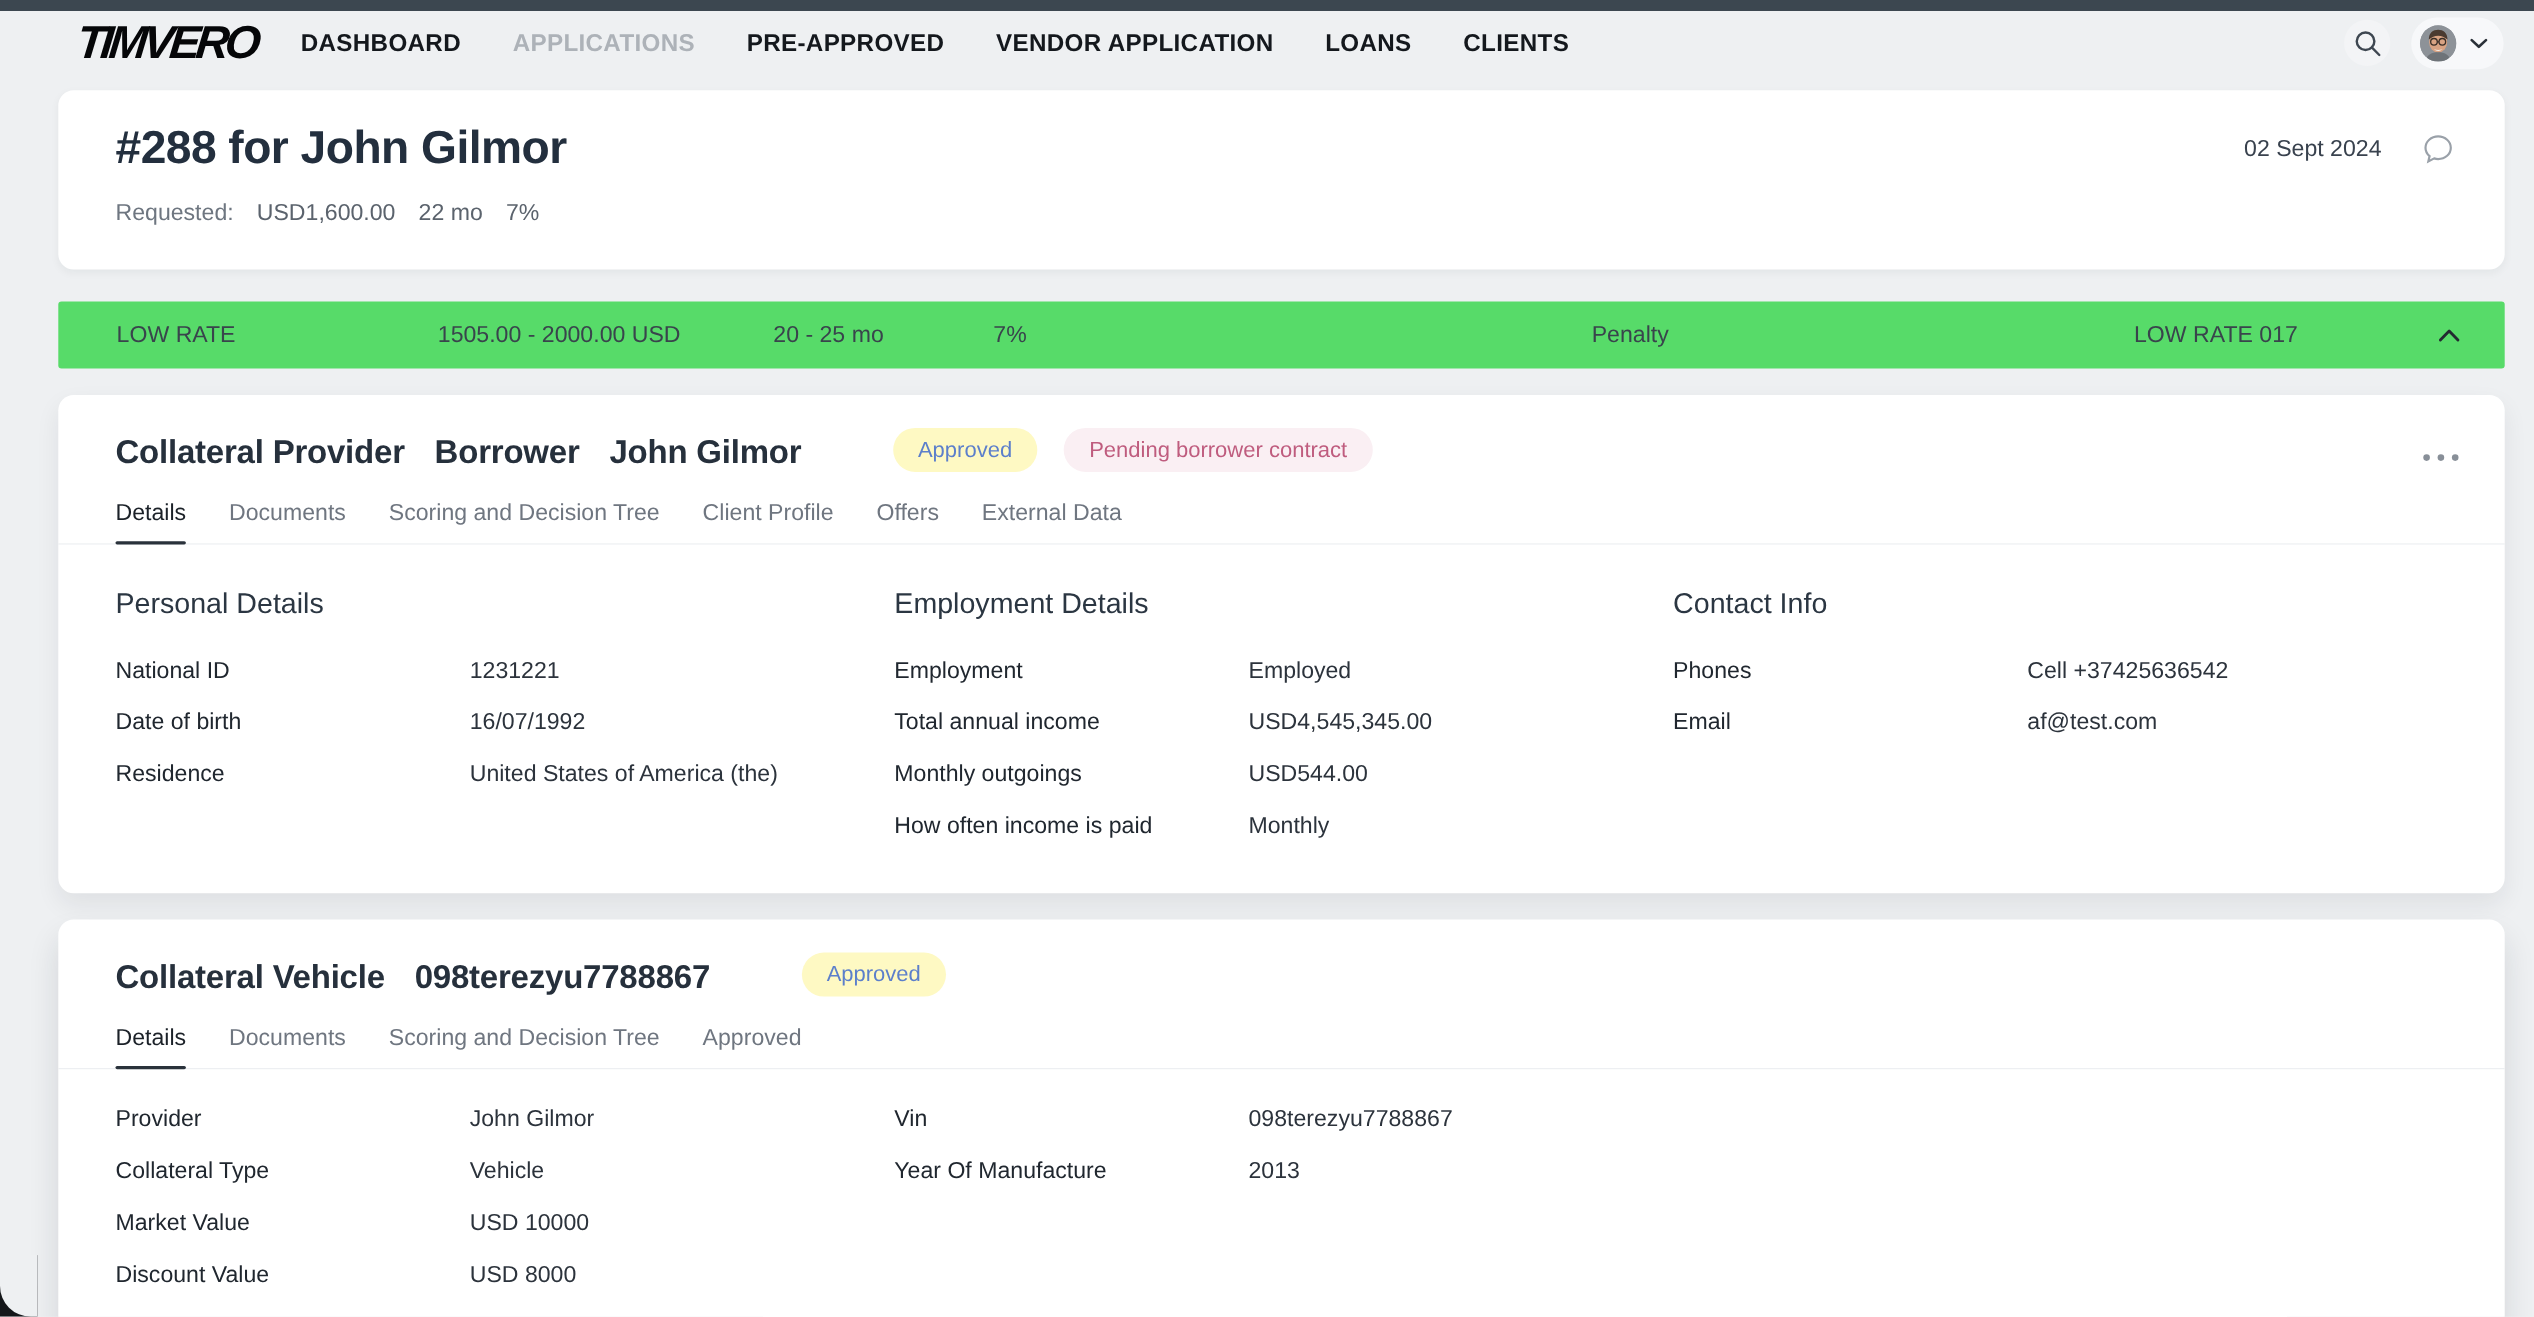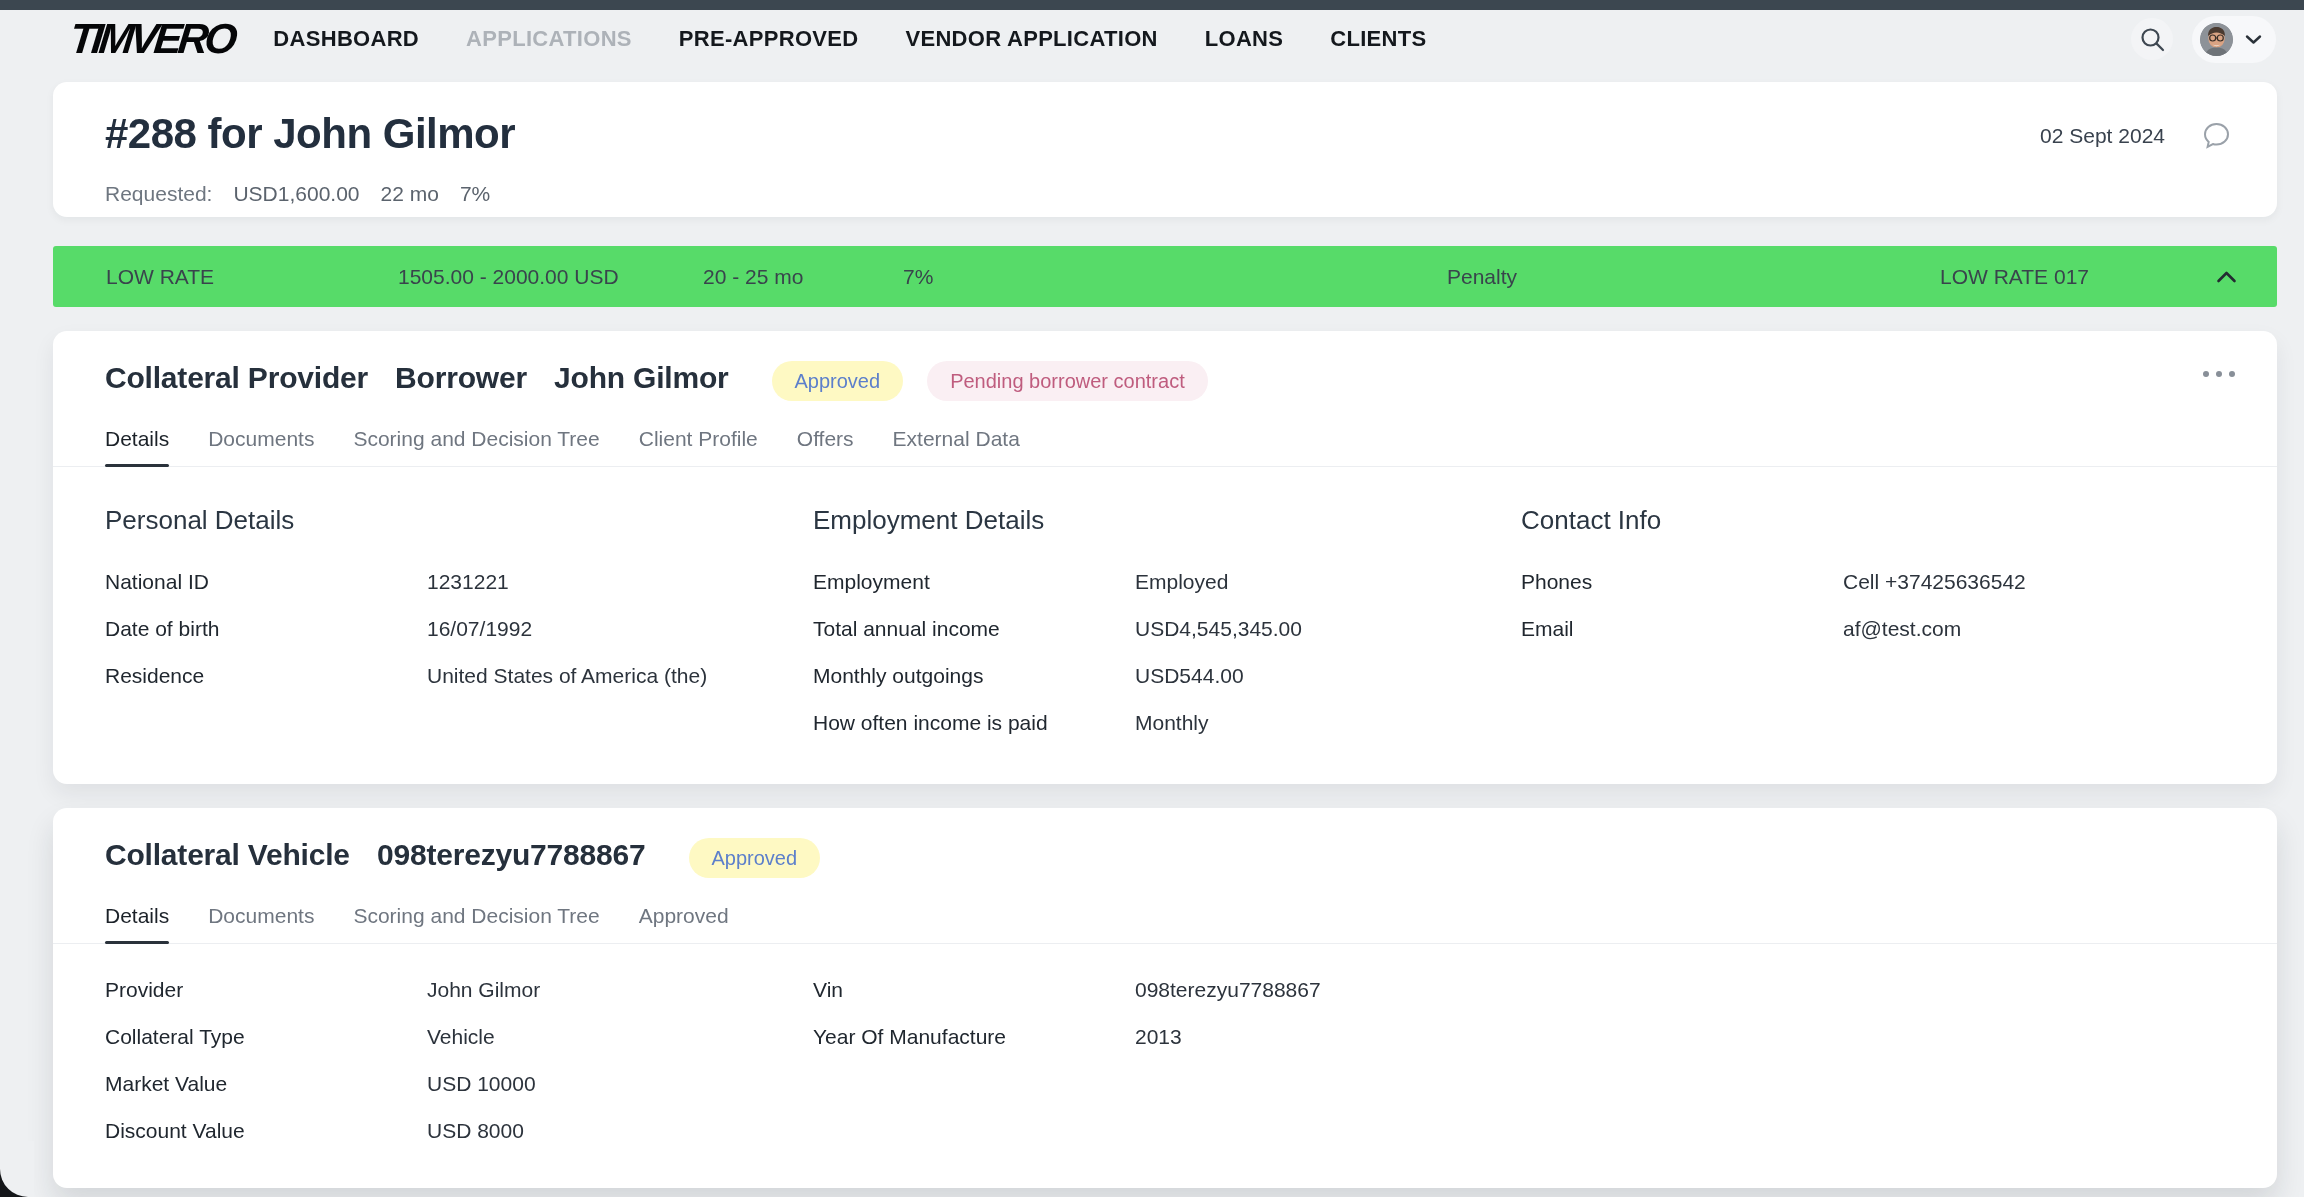--- a/index.html
+++ b/index.html
@@ -27,21 +27,21 @@
   .nav-right { margin-left:auto; display:flex; align-items:center; gap:19px; }
   .search-btn { width:42px; height:42px; border-radius:50%; display:flex; align-items:center; justify-content:center; background:#F3F4F6; cursor:pointer; }
   .user-pill { height:47px; border-radius:24px; background:#F7F8FA; display:flex; align-items:center; padding:0 14px 0 8px; gap:12px; cursor:pointer; }
   .avatar { width:33px; height:33px; border-radius:50%; overflow:hidden; background:#8D9298; flex:none; }
 
   
   .page { padding:0 27px 0 53px; }
 
   .header-card {
     margin-top:14px; background:#fff; border-radius:14px; position:relative;
-    height:135px; padding:28px 45px 0 52px;
+    height:163px; padding:28px 45px 0 52px;
     box-shadow:0 3px 8px rgba(25,35,45,0.05);
   }
   .page-title { font-size:42px; font-weight:700; color:#232F3E; letter-spacing:-0.5px; }
   .requested-row { margin-top:24px; display:flex; align-items:baseline; gap:21px; font-size:21px; color:#6E7680; }
   .requested-row .req-val { color:#5B636D; }
   .header-meta { position:absolute; top:38px; right:45px; display:flex; align-items:center; gap:36px; }
   .header-date { font-size:21px; color:#39424E; }
 
   
   .rate-banner {
@@ -54,21 +54,21 @@
   .rb-term    { left:650px; }
   .rb-rate    { left:850px; }
   .rb-penalty { left:1394px; }
   .rb-product { left:1887px; }
   .rb-collapse { position:absolute; right:40px; top:50%; transform:translateY(-50%); cursor:pointer; display:flex; }
 
   
   .card { background:#fff; border-radius:14px; margin-top:24px; box-shadow:0 10px 22px rgba(25,35,45,0.07); }
   .card.last { box-shadow:0 16px 28px rgba(25,35,45,0.12); }
   .card-header { padding:30px 40px 0 52px; border-bottom:1px solid #ECEEF1; }
-  .card-title-row { display:flex; align-items:flex-start; }
+  .card-title-row { display:flex; align-items:flex-end;gap:40px; }
   .card-title { font-size:30px; font-weight:700; color:#26303C; letter-spacing:-0.2px; }
   .card-title .tpart { margin-right:19px; }
   .badges { display:flex; gap:24px; margin-left:24px; }
   .badge { height:40px; display:flex; align-items:center; padding:0 23px; border-radius:999px; font-size:20px; white-space:nowrap; }
   .badge.blue { background:#fef9c3; color:#5C7FCB; }
   .badge.red  { background:#FAEFF3; color:#BF5C7E; }
   .kebab { margin-left:auto; display:flex; gap:7px; cursor:pointer; padding:10px 2px; }
   .kebab i { width:6px; height:6px; border-radius:50%; background:#888F98; }
   .tabs { display:flex; gap:39px; margin-top:26px; }
   .tab { font-size:21px; color:#6F7680; padding-bottom:15px; position:relative; cursor:pointer; white-space:nowrap; }

